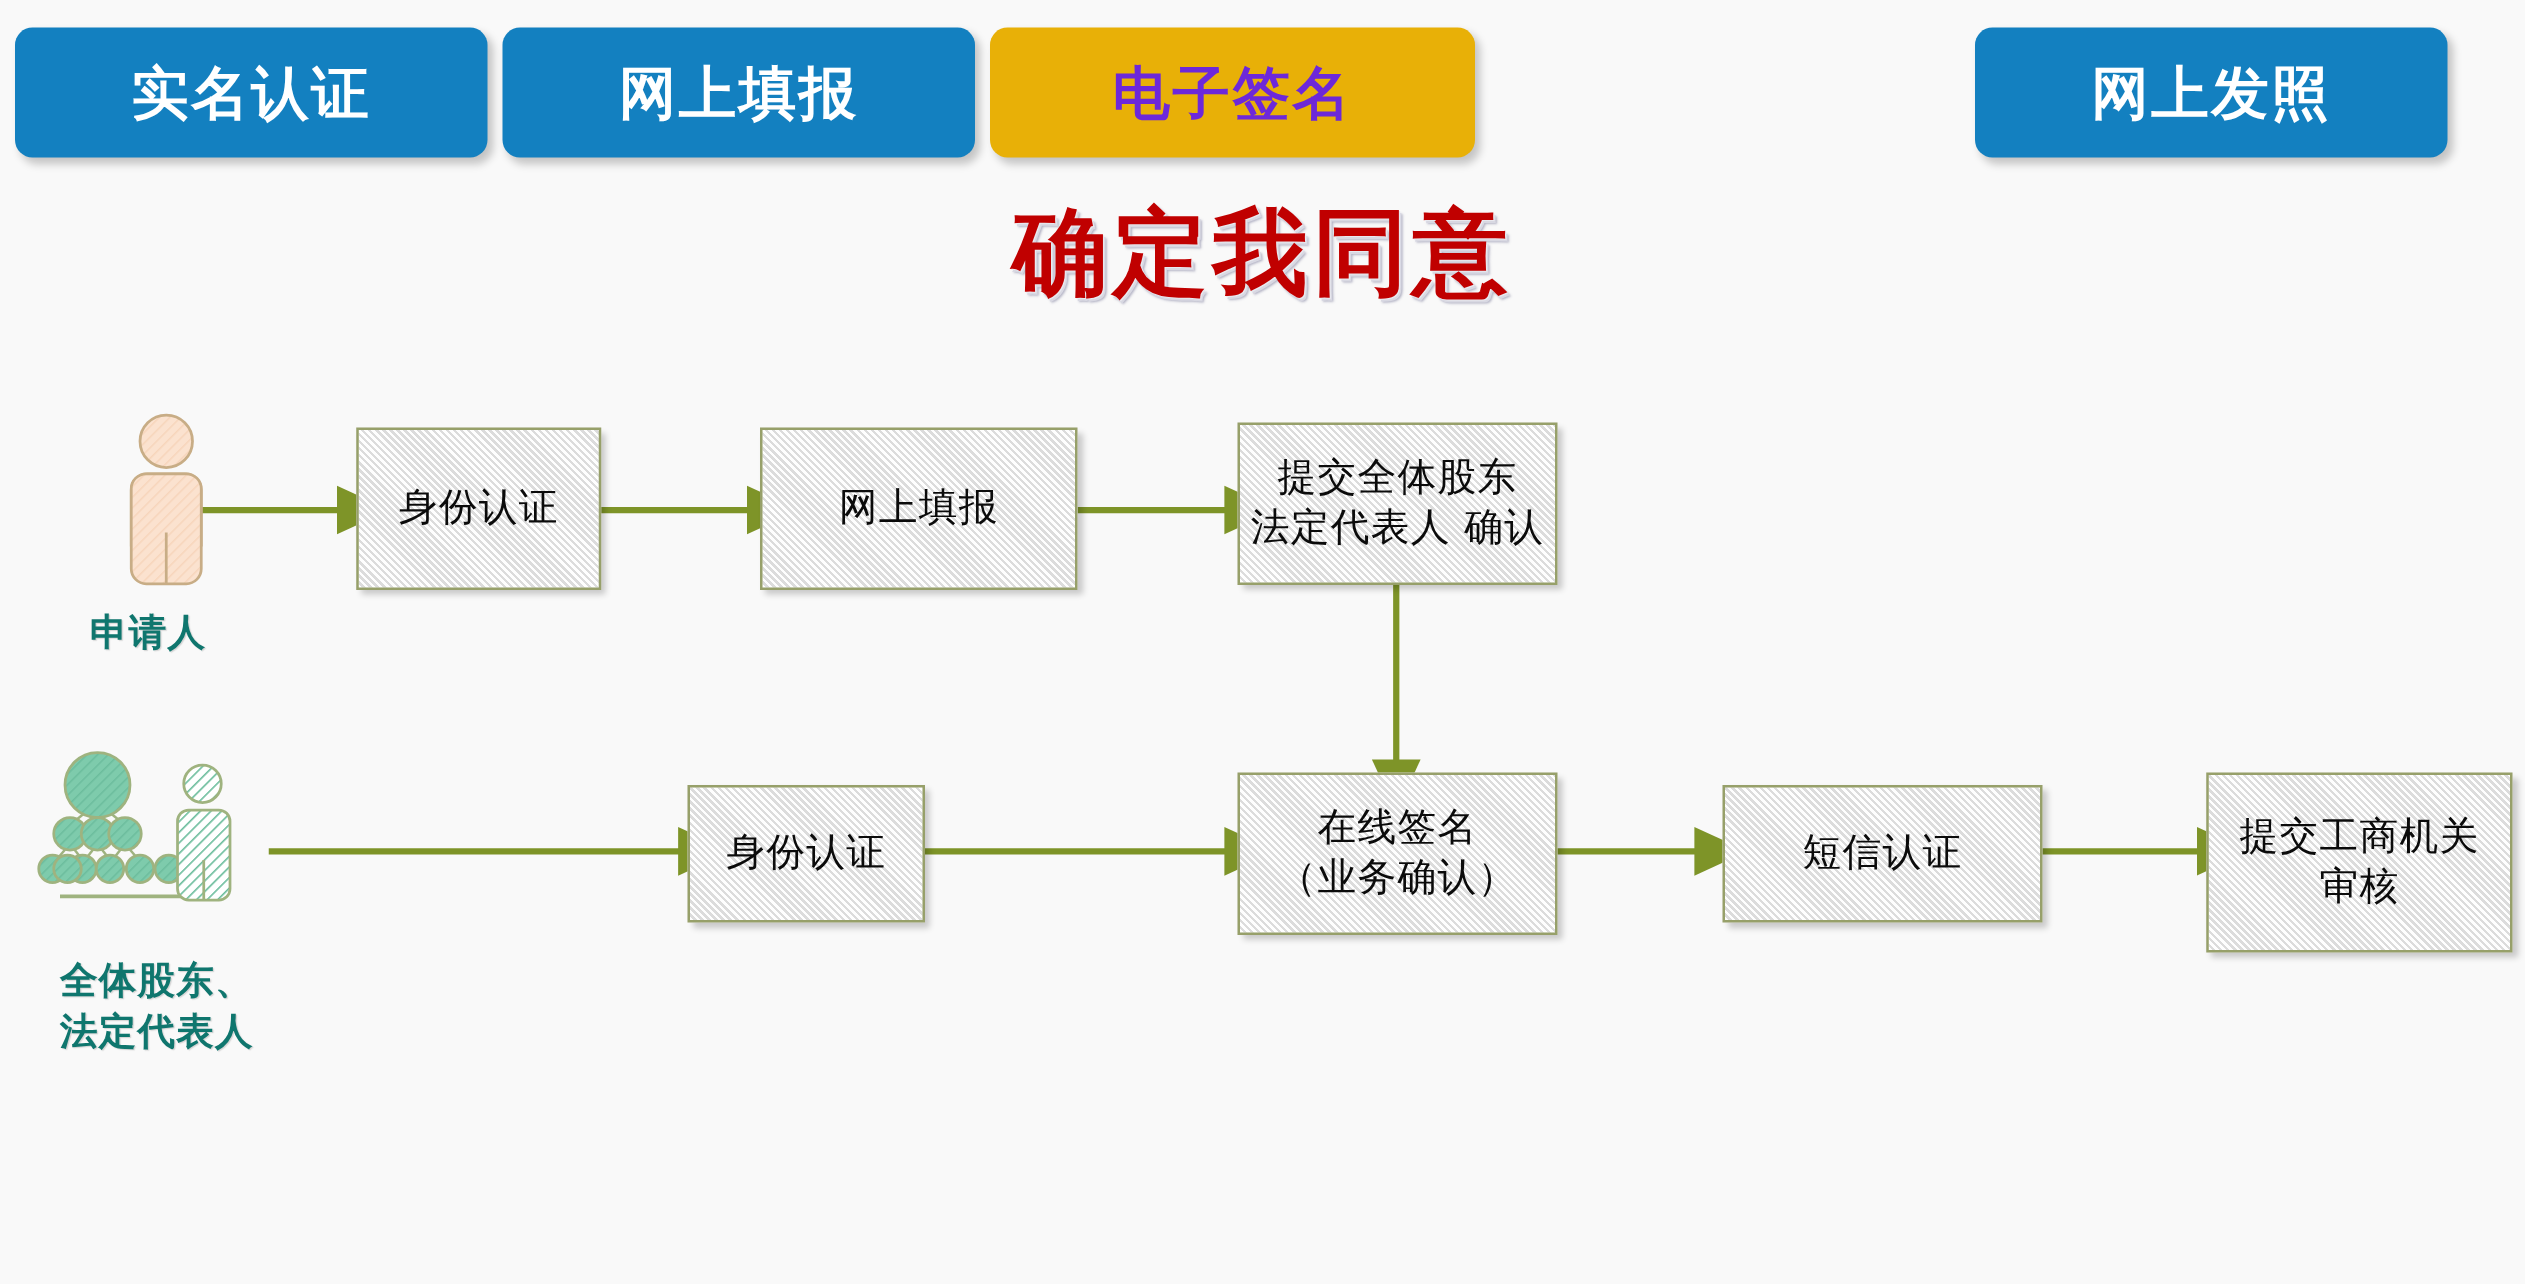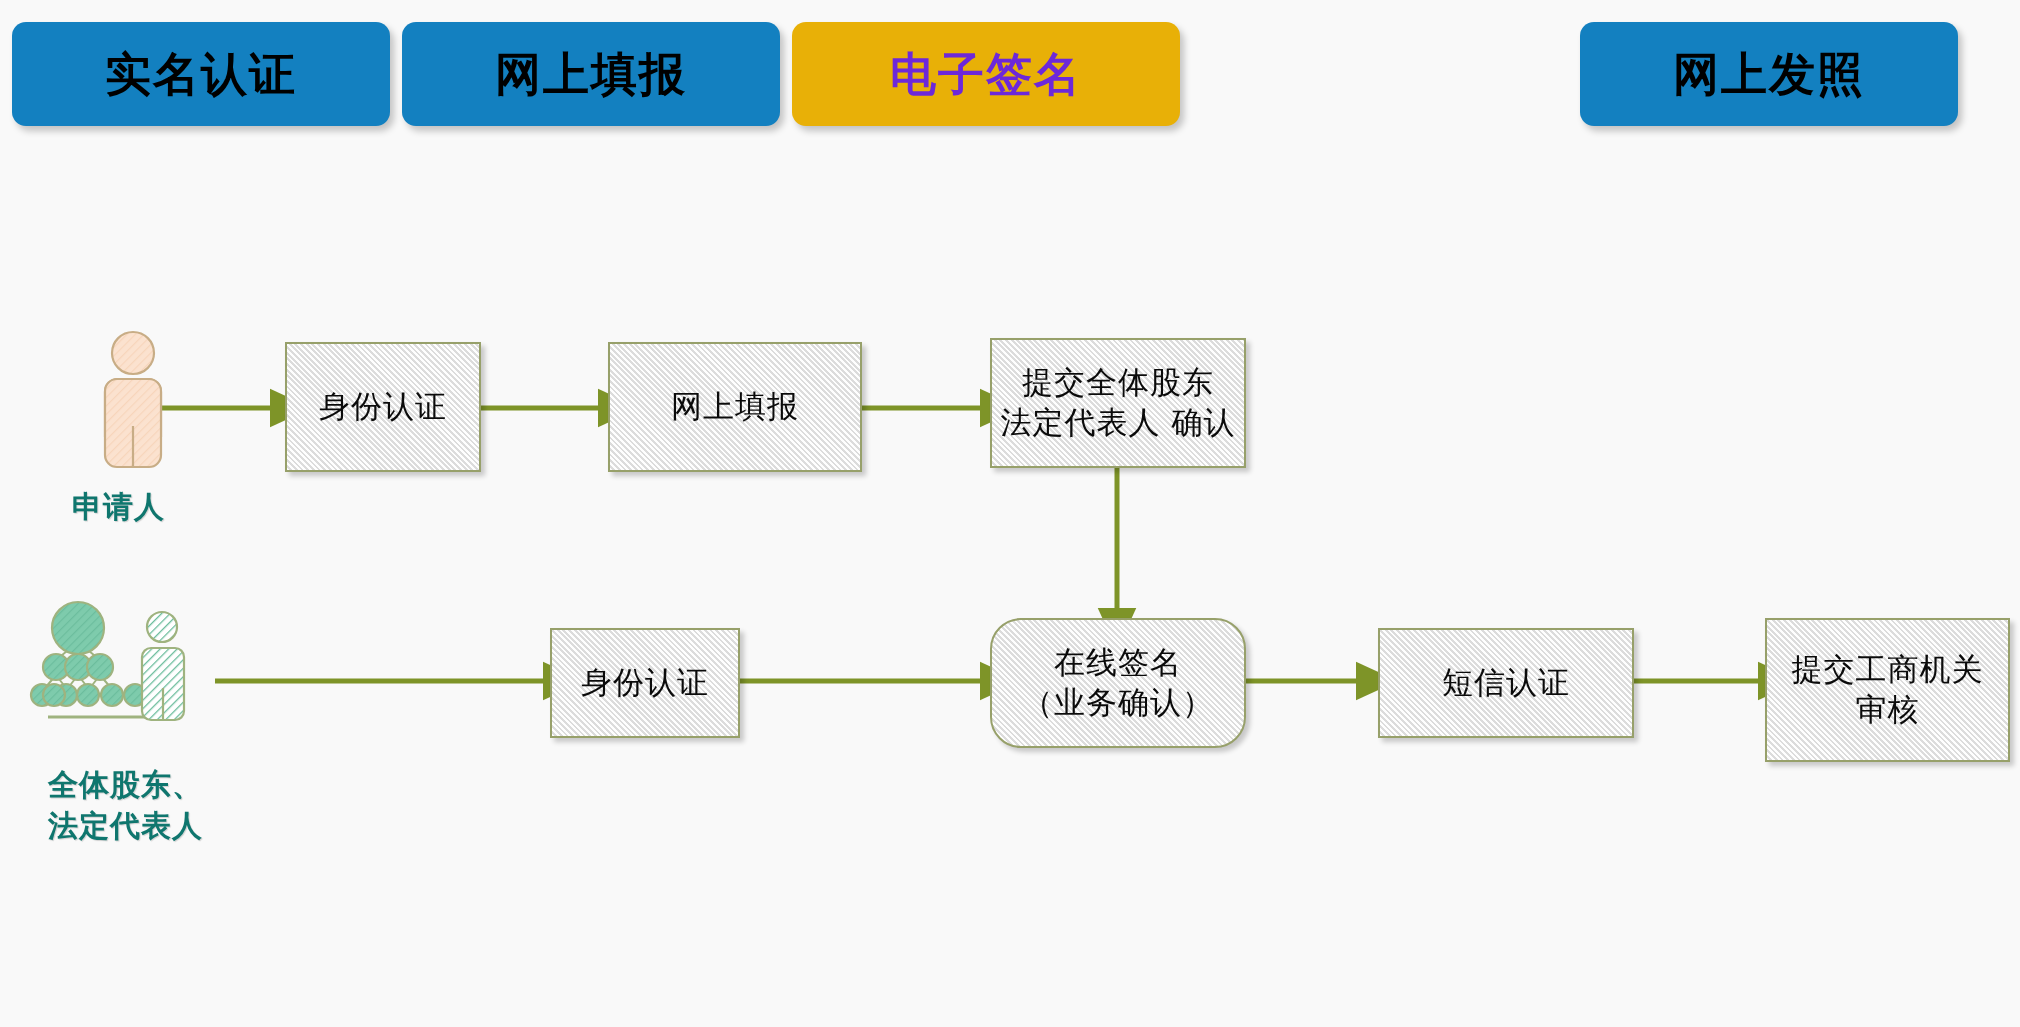--- a/index.html
+++ b/index.html
@@ -42,21 +42,21 @@
   }
   .tab-label {
     font-family: "DejaVu Sans", "Liberation Sans", sans-serif;
     font-weight: bold;
     font-size: 46px;
     letter-spacing: 2px;
     line-height: 1;
     white-space: nowrap;
   }
   .tab.state-inactive { background: #1380c0; }
-  .tab.state-inactive .tab-label { color: #000000; text-align: right; }
+  .tab.state-inactive .tab-label { color: #ffffff; text-align: right; }
   .tab.state-active   { background: #e8b007; }
   .tab.state-active .tab-label { color: #6d28d9; }
 
   
   .slide-title {
     position: absolute;
     left: 0;
     top: 152px;
     width: 2020px;
     text-align: center;
@@ -137,20 +137,21 @@
       <span class="tab-label">网上填报</span>
     </div>
     <div class="tab state-active" style="left:792px; width:388px;">
       <span class="tab-label">电子签名</span>
     </div>
     <div class="tab state-inactive" style="left:1580px;width:378px;">
       <span class="tab-label">网上发照</span>
     </div>
   </div>
 
+  <div class="slide-title">确定我同意</div>
 
   <div class="diagram">
 
     <svg width="2020" height="1027" style="position:absolute;left:0;top:0;">
       <defs>
         <marker id="arrowR" markerWidth="9" markerHeight="9" refX="0.5" refY="4.5" orient="auto" markerUnits="strokeWidth">
           <path d="M0,0.6 L8.5,4.5 L0,8.4 z" fill="#7e9428"></path>
         </marker>
         <marker id="arrowD" markerWidth="9" markerHeight="9" refX="0.5" refY="4.5" orient="auto" markerUnits="strokeWidth">
           <path d="M0,0.6 L8.5,4.5 L0,8.4 z" fill="#7e9428"></path>
@@ -248,21 +249,21 @@
         <rect x="112" y="48" width="42" height="72" rx="9" fill="url(#hatchGreenLite)" stroke="#9fb37f" stroke-width="2.2"></rect>
         <line x1="133" y1="88" x2="133" y2="120" stroke="#9fb37f" stroke-width="2.2"></line>
       </svg>
     </div>
     <div class="actor-label" style="left:48px; top:765px;">全体股东、
 法定代表人</div>
 
     <div class="pbox" style="left:550px; top:628px; width:190px; height:110px;">
       <span class="pbox-label">身份认证</span>
     </div>
-    <div class="pbox" style="left:990px; top:618px; width:256px; height:130px;border-radius:31px;">
+    <div class="pbox" style="left:990px; top:618px; width:256px; height:130px;">
       <span class="pbox-label">在线签名
 （业务确认）</span>
     </div>
     <div class="pbox" style="left:1362px; top:628px; width:256px; height:110px;margin-left:16px;">
       <span class="pbox-label">短信认证</span>
     </div>
     <div class="pbox" style="left:1765px; top:618px; width:245px; height:144px;">
       <span class="pbox-label">提交工商机关
 审核</span>
     </div>

